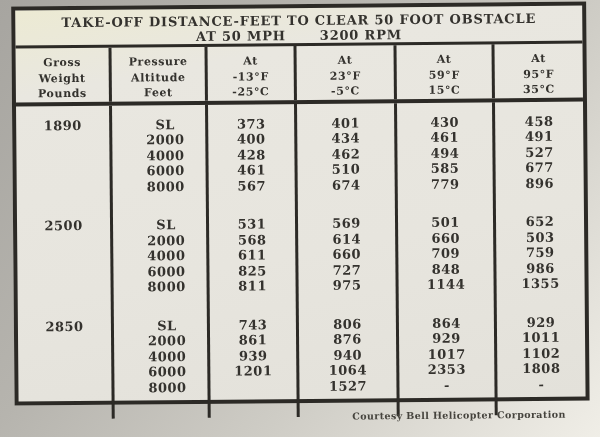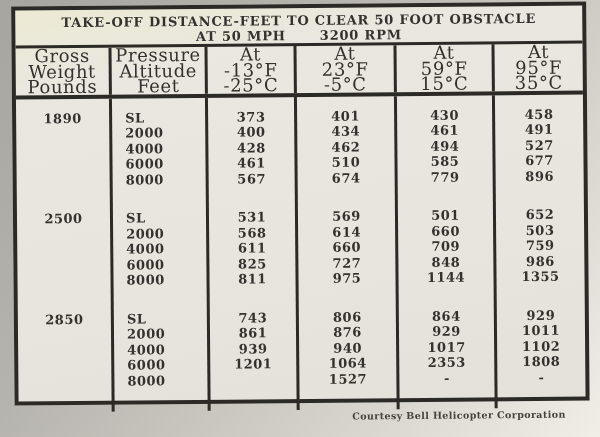--- a/index.html
+++ b/index.html
@@ -44,23 +44,24 @@
   .header-row {
     height: 62px;
     box-sizing: border-box;
     border-bottom: 4px solid #2c2a26;
     display: flex;
   }
   .hcell {
     box-sizing: border-box;
     border-right: 3px solid #2c2a26;
     text-align: center;
-    font-weight: normal;
-    font-size: 18px;
+    font-weight: bold;
+    font-size: 11px;
     line-height: 16px;
+    padding-top: 7px;
     letter-spacing: 0.6px;
   }
   .body-row {
     flex: 1;
     display: flex;
   }
   .col {
     box-sizing: border-box;
     border-right: 3px solid #2c2a26;
     padding-top: 12px;
@@ -69,21 +70,21 @@
     letter-spacing: 0.5px;
   }
   .c0 { width: 96px; }
   .c1 { width: 96px; }
   .c2 { width: 89px; }
   .c3 { width: 100px; }
   .c4 { width: 98px; }
   .c5 { flex: 1; border-right: none !important; }
   .block { height: 77.5px; margin-bottom: 23px; }
   .line { height: 15.5px; line-height: 15.5px; text-align: center; }
-  .col.c1 .line { text-align: left; padding-left: 13px; }
+  .col.c1 .line { text-align: center; padding-left: 13px; }
   .courtesy {
     position: absolute;
     top: 411px; right: 36px;
     font-size: 9.5px;
     font-weight: bold;
     letter-spacing: 0.4px;
     color: #45433d;
   }
 </style>
 </head>

